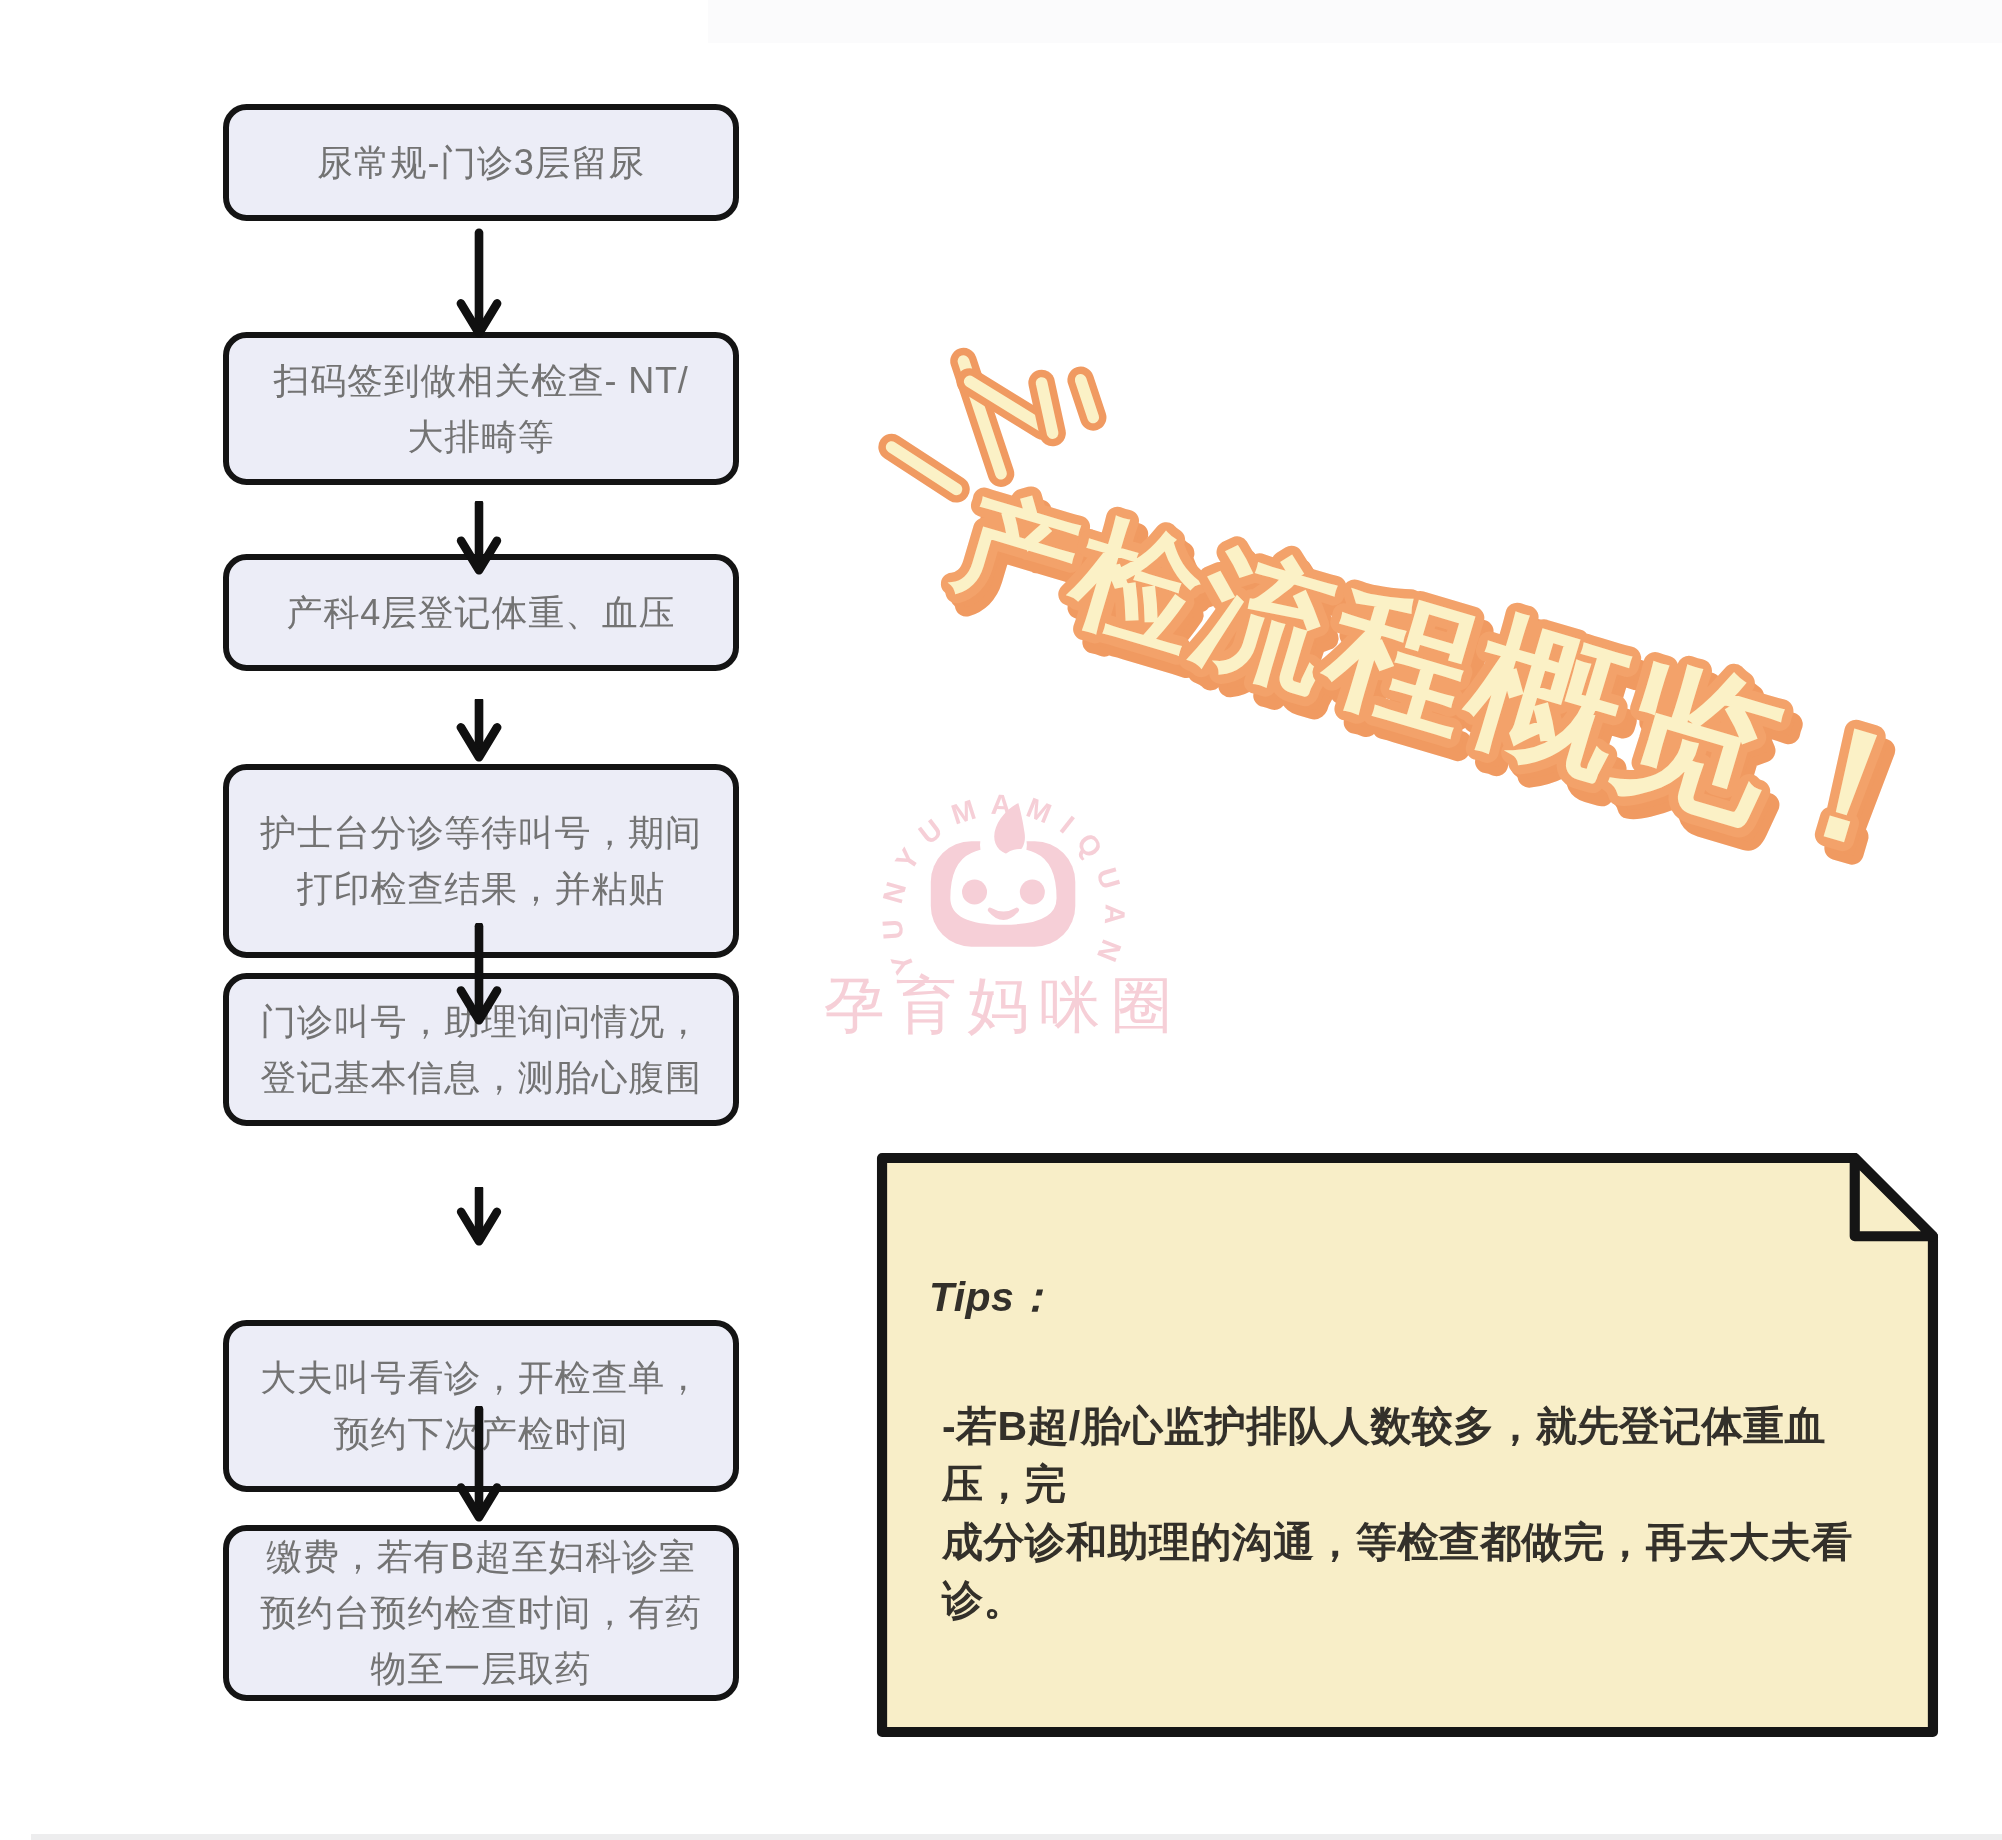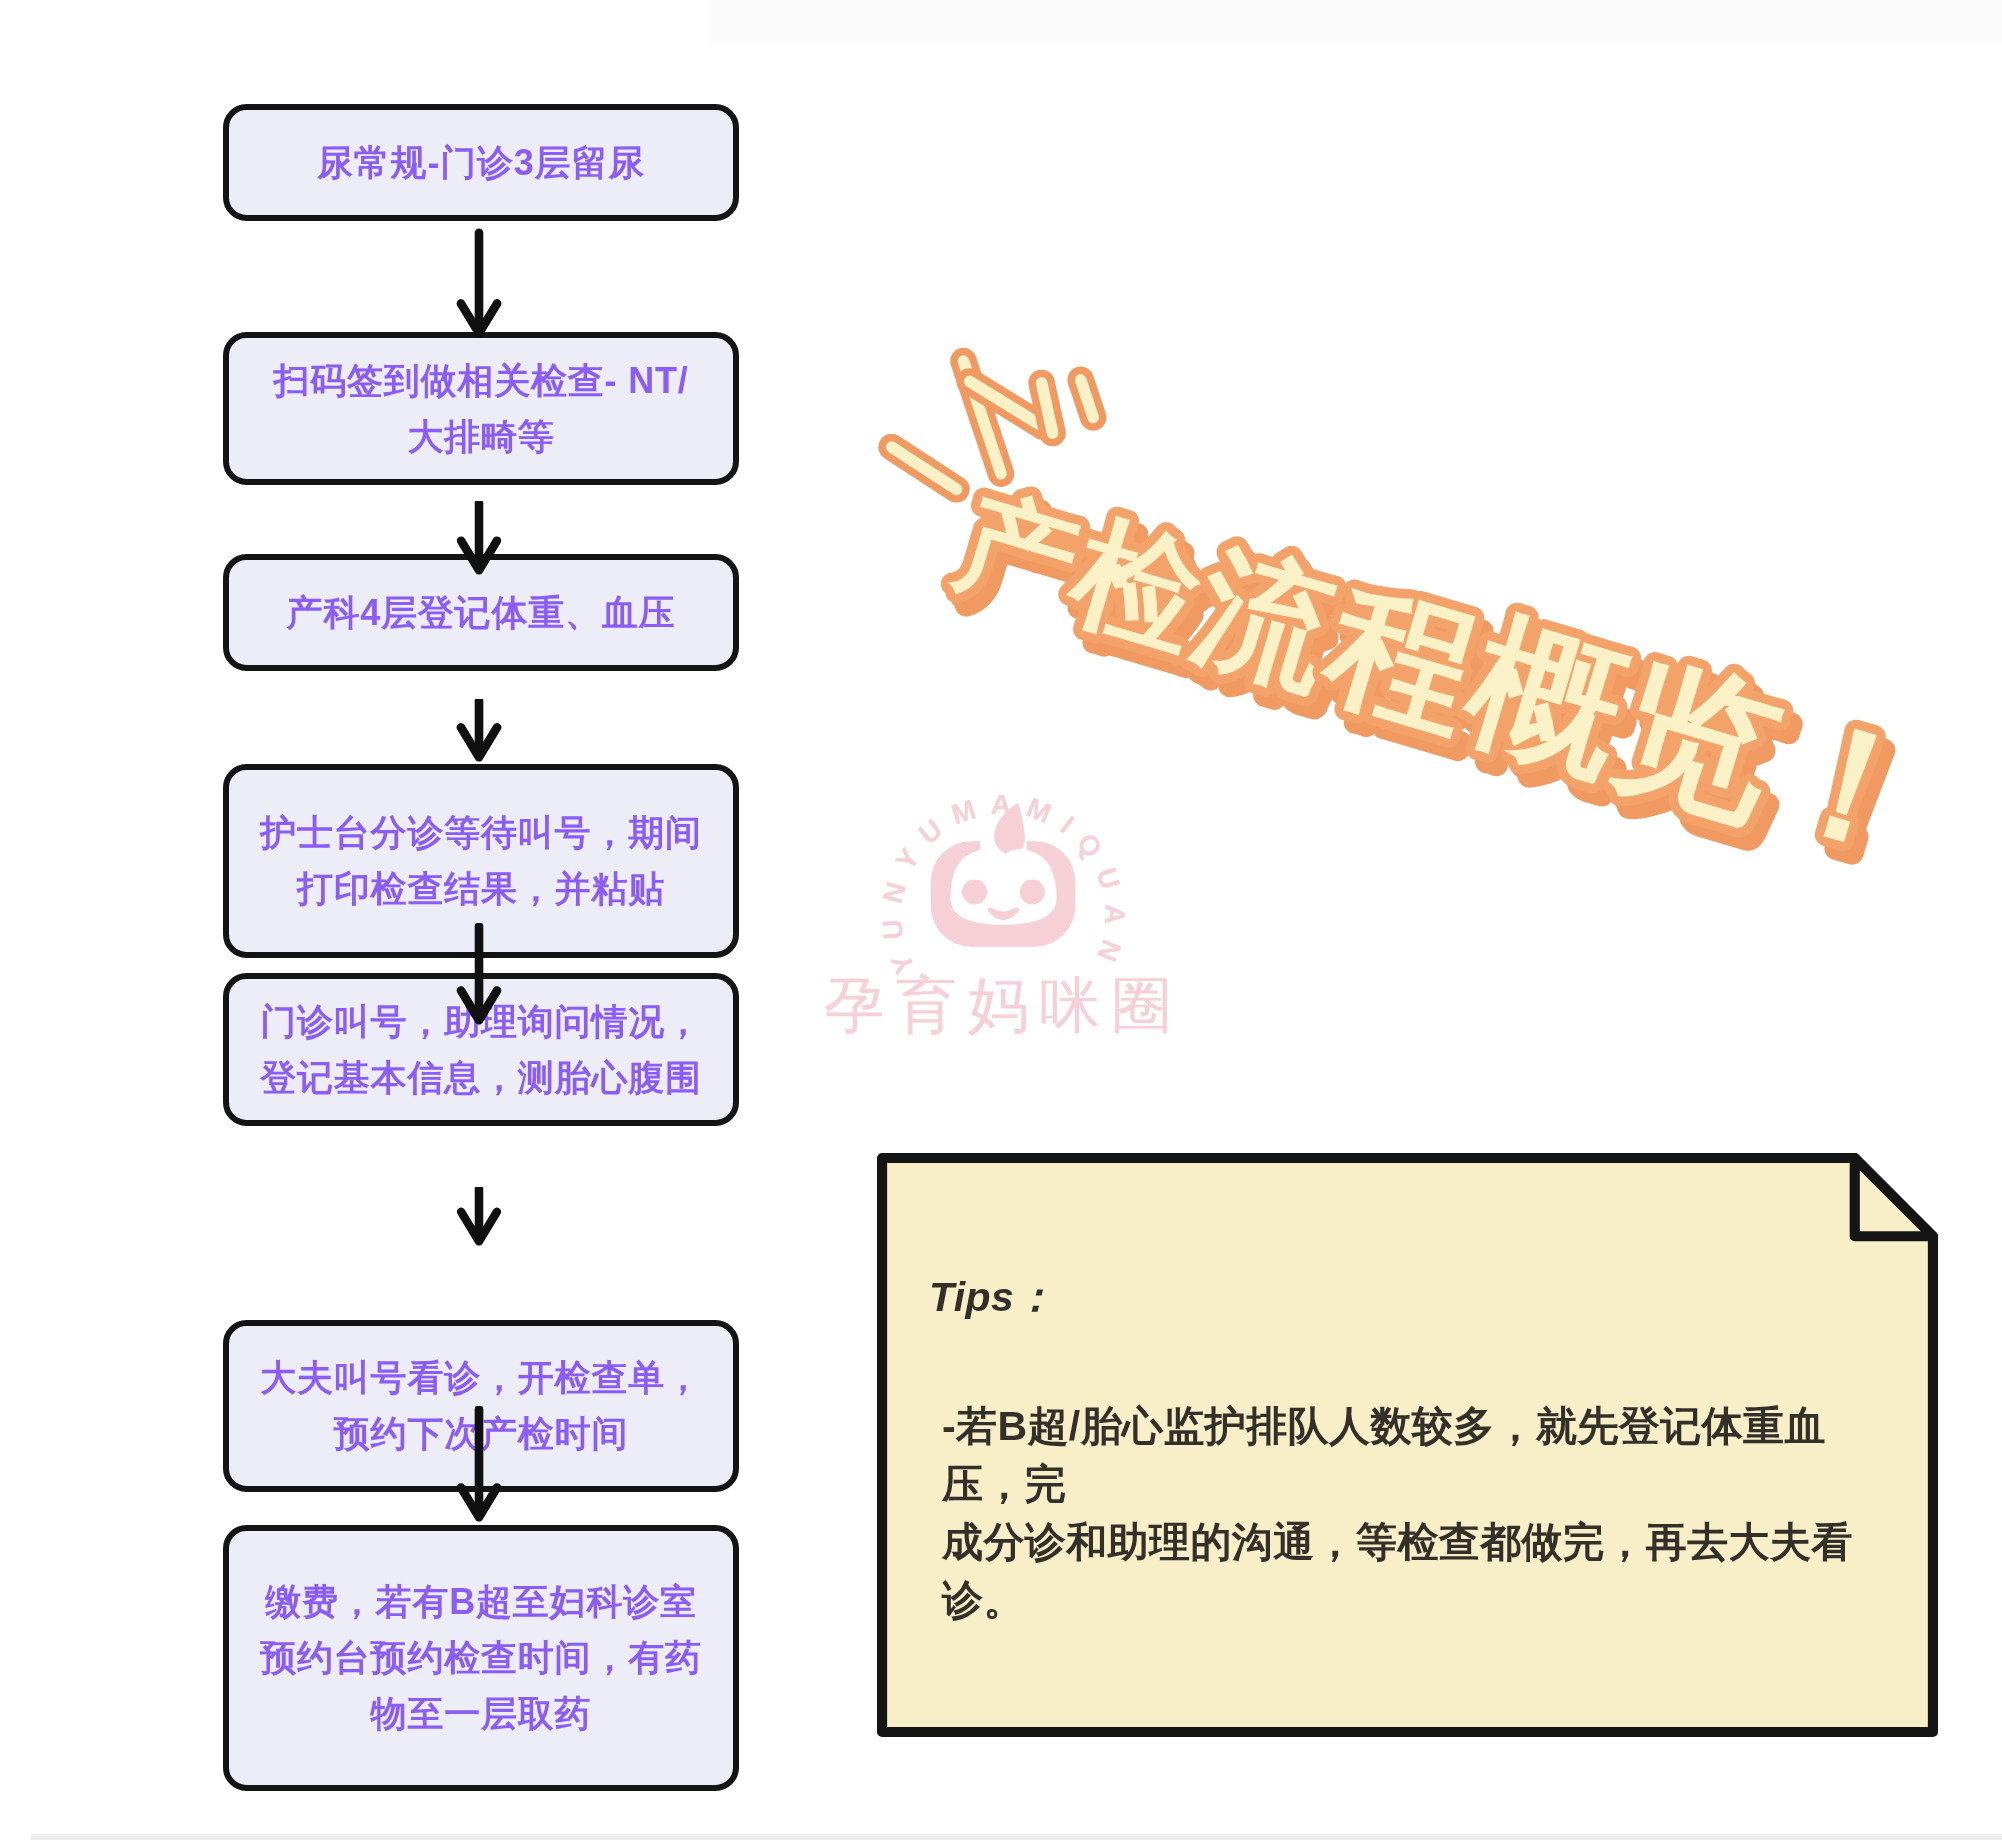--- a/index.html
+++ b/index.html
@@ -9,30 +9,30 @@
     font-family:"Liberation Sans", sans-serif;
   }
   .band-top{position:absolute;left:708px;top:0;width:1295px;height:43px;background:#fbfbfc;}
   .band-bottom{position:absolute;left:31px;top:1834px;width:1971px;height:7px;background:#ededee;}
 
   
   .fbox{
     position:absolute; left:223px; width:516px; box-sizing:border-box;
     background:#ECEDF7; border:6.3px solid #141414; border-radius:23.5px;
     display:flex; align-items:center; justify-content:center;
-    text-align:center; color:#8b5cf6; font-size:36px; font-weight:700;
+    text-align:center; color:#737373; font-size:36px; font-weight:400;
     line-height:56px; white-space:pre-line; letter-spacing:0.8px;
   }
   .s1{top:104px;height:117px}
   .s2{top:332px;height:153px}
   .s3{top:554px;height:117px}
   .s4{top:764px;height:194px}
   .s5{top:973px;height:153px}
   .s6{top:1320px;height:172px}
-  .s7{top:1525px;height:266px}
+  .s7{top:1525px;height:176px}
 
   .arrow{position:absolute; left:453px;}
   .arrow line, .arrow polyline{stroke:#101010; stroke-width:11; fill:none;
     stroke-linecap:round; stroke-linejoin:round;}
 
   
   .title-svg{position:absolute; left:896px; top:407px;}
   .t-shadow{fill:#F09A61; stroke:#F09A61; stroke-width:24; paint-order:stroke;
     stroke-linejoin:round; font-weight:900; font-family:"Liberation Sans",sans-serif;}
   .t-main{fill:#FBF1C6; stroke:#F3A26A; stroke-width:24; paint-order:stroke;

